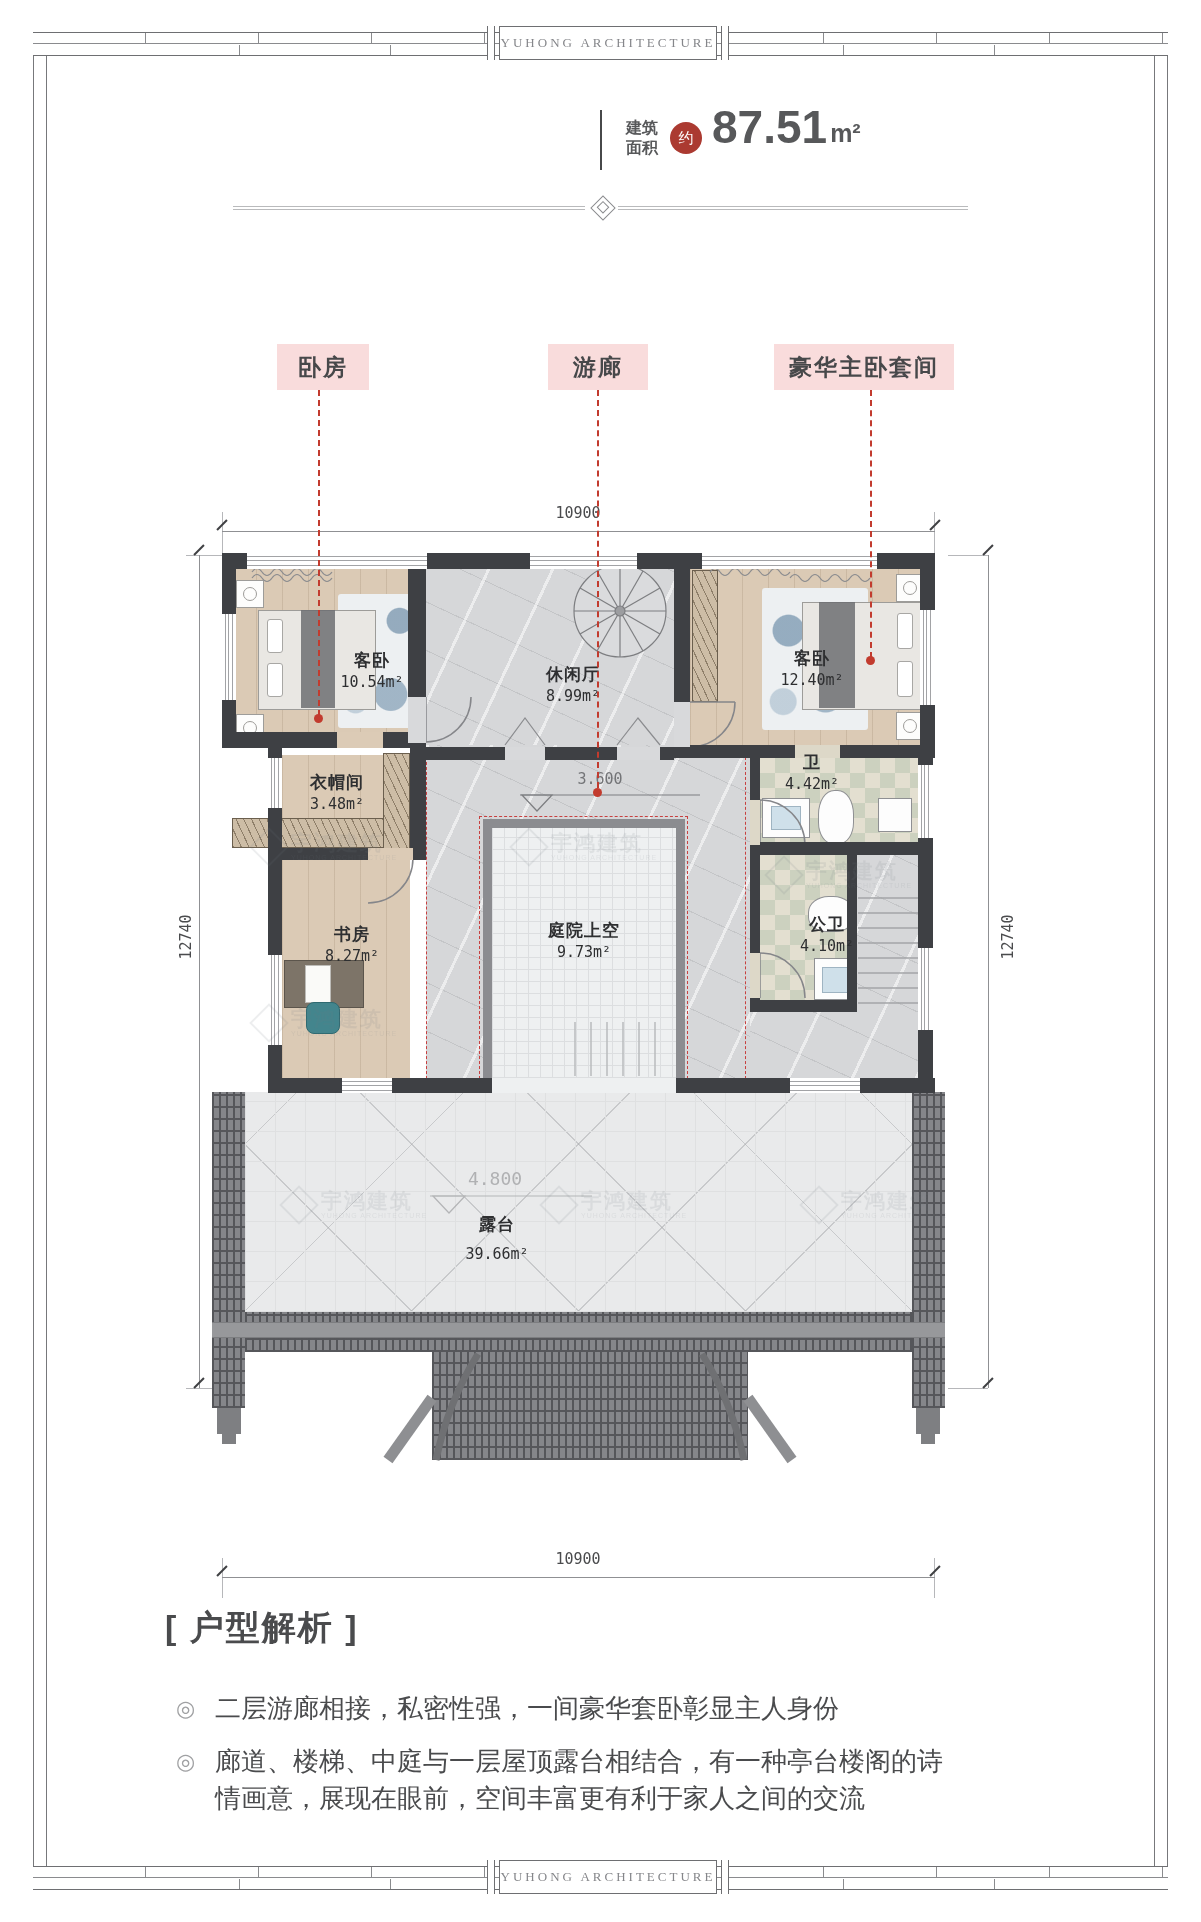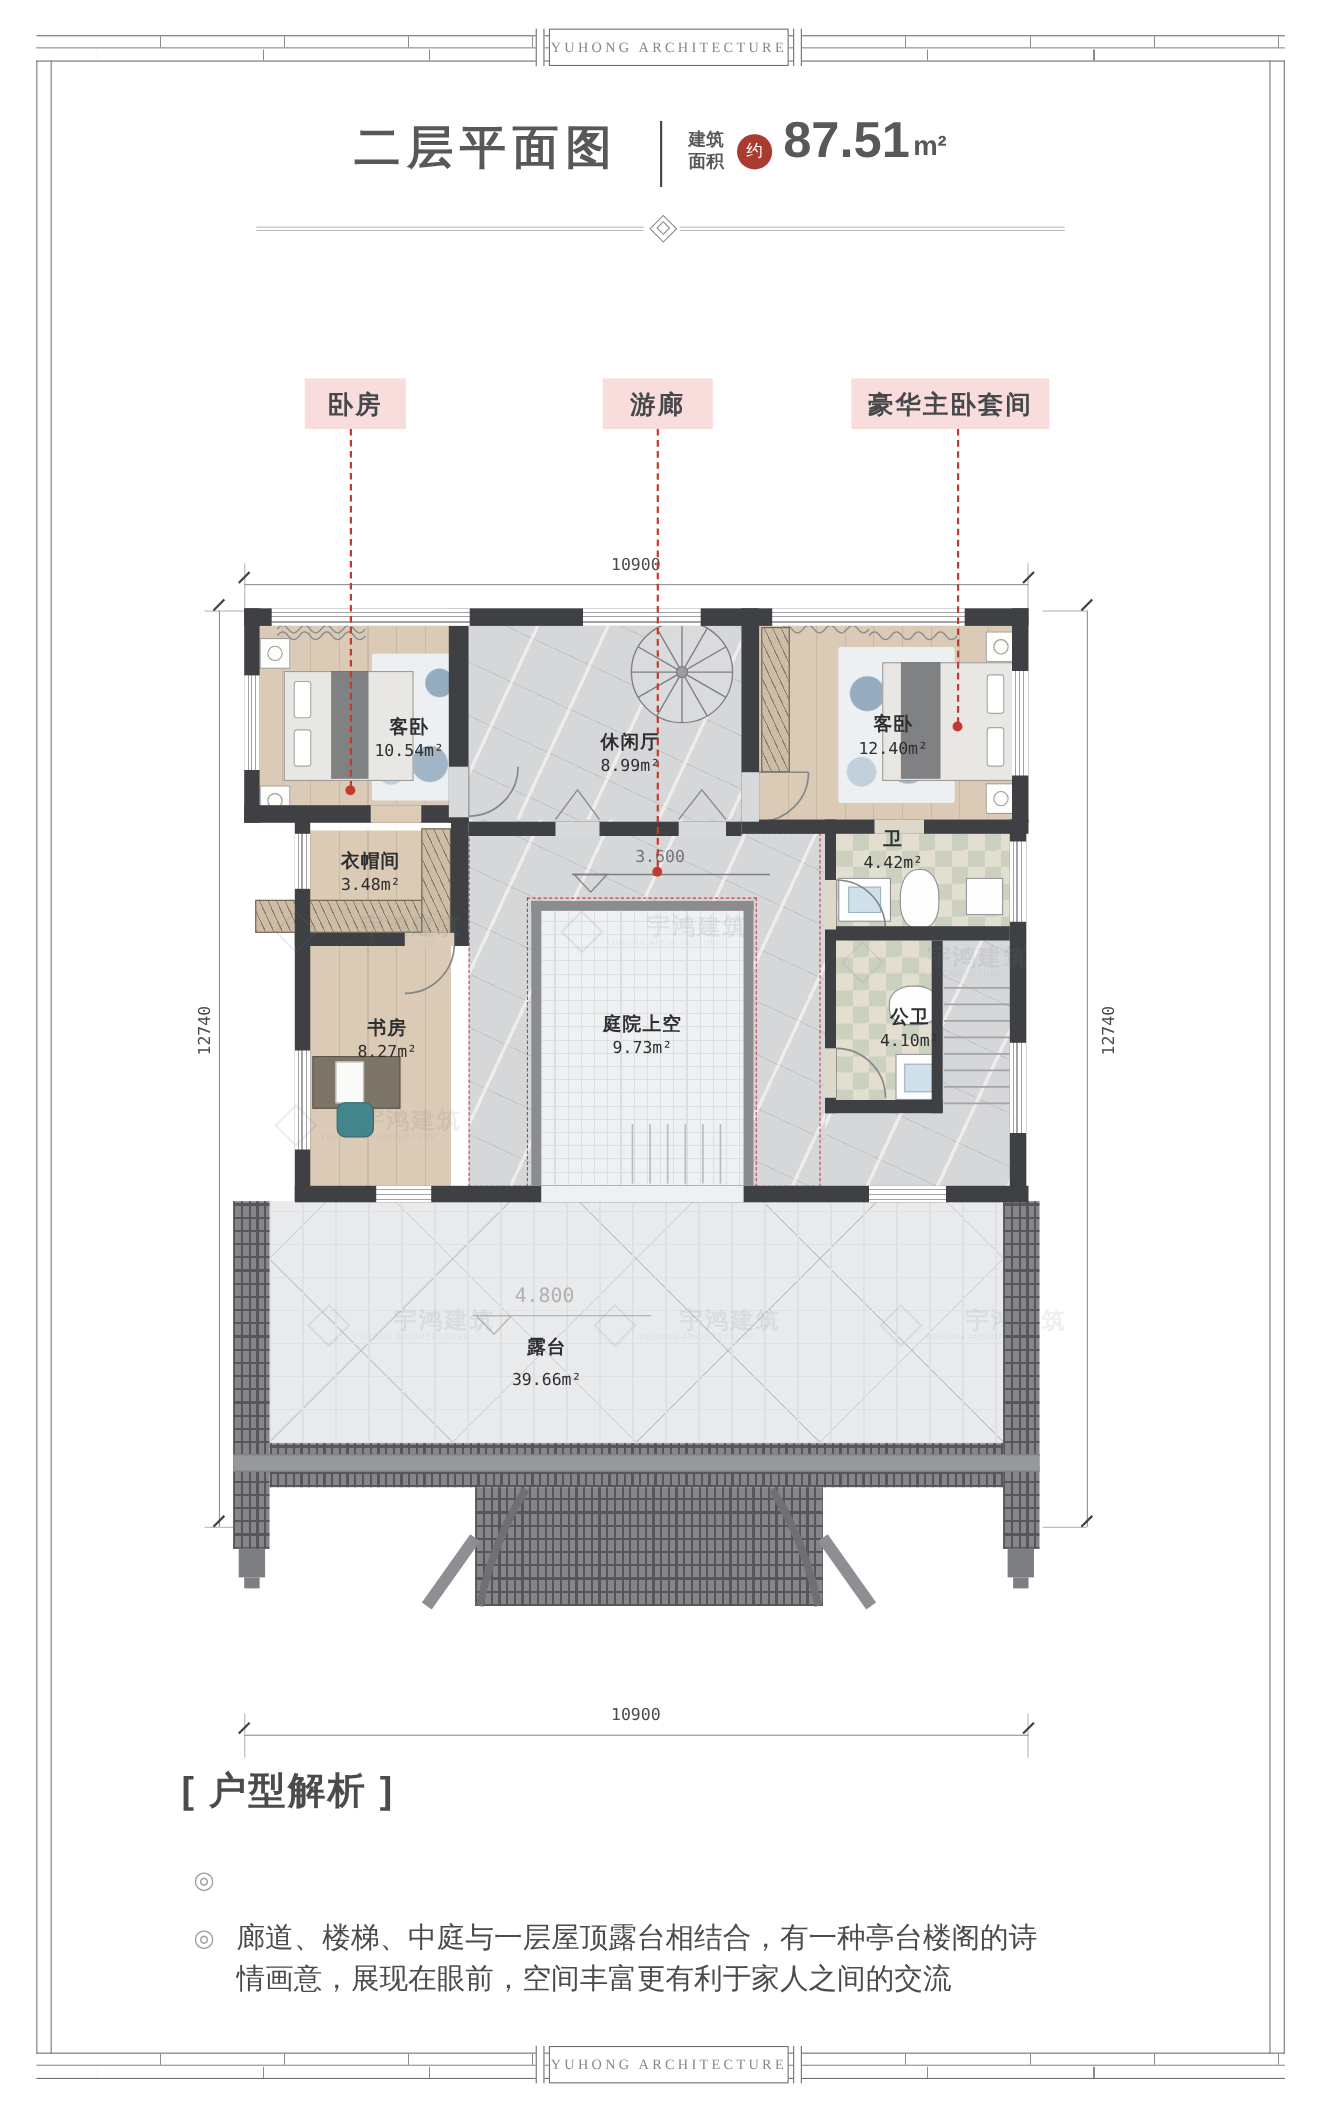--- a/index.html
+++ b/index.html
@@ -99,42 +99,41 @@
   .rot{transform:rotate(-90deg);}
 
   
   .an-title{position:absolute;font-size:34px;font-weight:700;color:#4a4b4d;letter-spacing:2px;text-align:center;}
   .an-mark{position:absolute;font-size:22px;color:#a0a1a3;}
   .an-text{position:absolute;font-size:26px;line-height:37px;color:#4a4b4d;}
 
   
   .wm{position:absolute;display:flex;align-items:center;gap:8px;opacity:.12;color:#6f7880;z-index:45;}
   .wm-hex{width:24px;height:24px;border:2.5px solid #6f7880;transform:rotate(45deg);flex:0 0 auto;}
-  .wm-tx b{font-size:21px;letter-spacing:2px;display:block;line-height:22px;margin-left:37px;}
+  .wm-tx b{font-size:21px;letter-spacing:2px;display:block;line-height:22px;}
   .wm-tx i{font-size:7px;font-style:normal;letter-spacing:1px;display:block;}
 
   svg.overlay{position:absolute;left:0;top:0;z-index:30;pointer-events:none;}
   .z10{z-index:10}.z20{z-index:20}.z25{z-index:25}.z35{z-index:35}
 </style>
 </head>
 <body>
 
 <div class="page">
 
   <div class="vline" style="left:33px;top:55px;height:1812px;"></div>
   <div class="vline" style="left:46px;top:55px;height:1812px;"></div>
   <div class="vline" style="left:1154px;top:55px;height:1812px;"></div>
   <div class="vline" style="left:1167px;top:55px;height:1812px;"></div>
 
   <div class="band" style="top:32px;"></div>
   <div class="brandflank" style="left:487px;top:26px;height:34px;"></div>
   <div class="brandbox" style="left:499px;top:26px;width:216px;height:32px;line-height:32px;">YUHONG ARCHITECTURE</div>
   <div class="brandflank" style="left:721px;top:26px;height:34px;"></div>
 
-  <div class="main-title" style="left:322px;top:106px;">二层平面图</div>
   <div class="abs" style="left:600px;top:110px;width:2px;height:60px;background:#47484a;"></div>
   <div class="area-label" style="left:622px;top:118px;width:40px;">
     <span>建筑</span><br>
     <span>面积</span>
   </div>
   <div class="stamp" style="left:670px;top:122px;">约</div>
   <div class="area-value" style="left:712px;top:104px;">
     <span class="v">87.51</span>
     <span class="u">m²</span>
   </div>
@@ -453,20 +452,21 @@
   <div class="wm" style="left:805px;top:1190px;">
       <span class="wm-hex"></span>
       <span class="wm-tx">
         <b>宇鸿建筑</b>
         <i>YUHONG ARCHITECTURE</i>
       </span>
     </div>
 
   <div class="an-title" style="left:165px;top:1605px;">[ 户型解析 ]</div>
   <div class="an-mark" style="left:176px;top:1696px;">◎</div>
+  <div class="an-text" style="left:215px;top:1690px;width:730px;">二层游廊相接，私密性强，一间豪华套卧彰显主人身份</div>
   <div class="an-mark" style="left:176px;top:1749px;">◎</div>
   <div class="an-text" style="left:215px;top:1743px;width:735px;">廊道、楼梯、中庭与一层屋顶露台相结合，有一种亭台楼阁的诗情画意，展现在眼前，空间丰富更有利于家人之间的交流</div>
 
   <div class="band" style="top:1866px;"></div>
   <div class="brandflank" style="left:487px;top:1860px;height:34px;"></div>
   <div class="brandbox" style="left:499px;top:1860px;width:216px;height:32px;line-height:32px;">YUHONG ARCHITECTURE</div>
   <div class="brandflank" style="left:721px;top:1860px;height:34px;"></div>
 
 </div>
 

